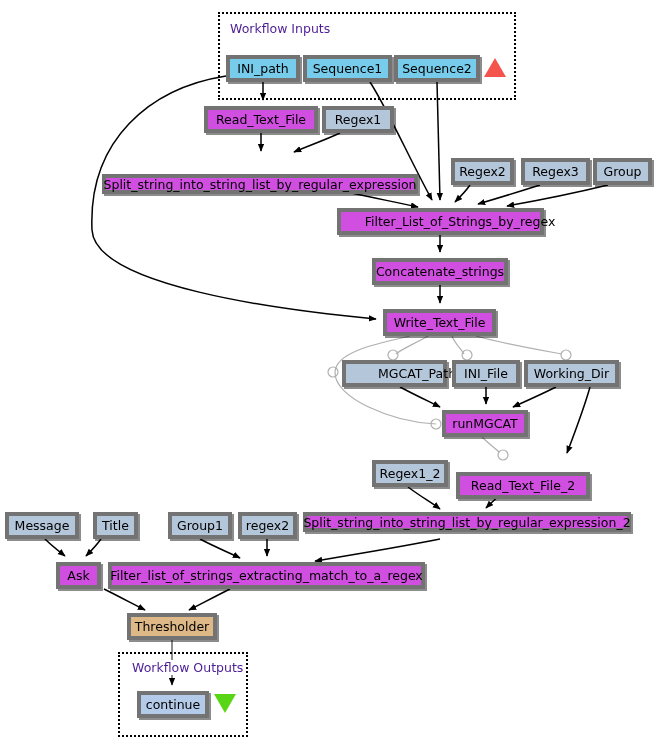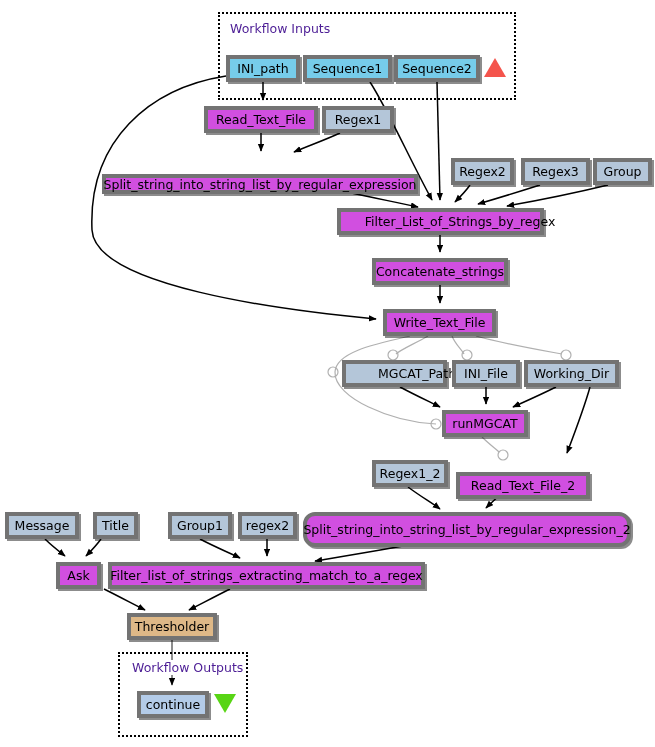--- a/index.html
+++ b/index.html
@@ -116,21 +116,21 @@
   <div class="node n-proc" style="left:442px;top:410px;width:86px;height:27px;">runMGCAT</div>
 
   <div class="node n-param" style="left:372px;top:460px;width:76px;height:27px;">Regex1_2</div>
   <div class="node n-proc" style="left:456px;top:472px;width:134px;height:27px;">Read_Text_File_2</div>
 
   <div class="node n-param" style="left:5px;top:512px;width:74px;height:27px;">Message</div>
   <div class="node n-param" style="left:86px;top:512px;width:45px;height:27px;margin-left:7px;">Title</div>
   <div class="node n-param" style="left:168px;top:512px;width:64px;height:27px;">Group1</div>
   <div class="node n-param" style="left:238px;top:512px;width:59px;height:27px;">regex2</div>
 
-  <div class="node n-proc" style="left:303px;top:512px;width:328px;height:35px;border-radius:12px;">Split_string_into_string_list_by_regular_expression_2</div>
+  <div class="node n-proc" style="left:303px;top:512px;width:328px;height:20px;">Split_string_into_string_list_by_regular_expression_2</div>
 
   <div class="node n-proc" style="left:56px;top:562px;width:45px;height:27px;">Ask</div>
   <div class="node n-proc" style="left:108px;top:562px;width:317px;height:27px;">Filter_list_of_strings_extracting_match_to_a_regex</div>
 
   <div class="node n-beige" style="left:127px;top:613px;width:90px;height:27px;">Thresholder</div>
 
   <div class="node n-out" style="left:137px;top:691px;width:72px;height:27px;">continue</div>
   <div class="tri tri-dn" style="left:214px;top:694px;"></div>
 
 </div>

